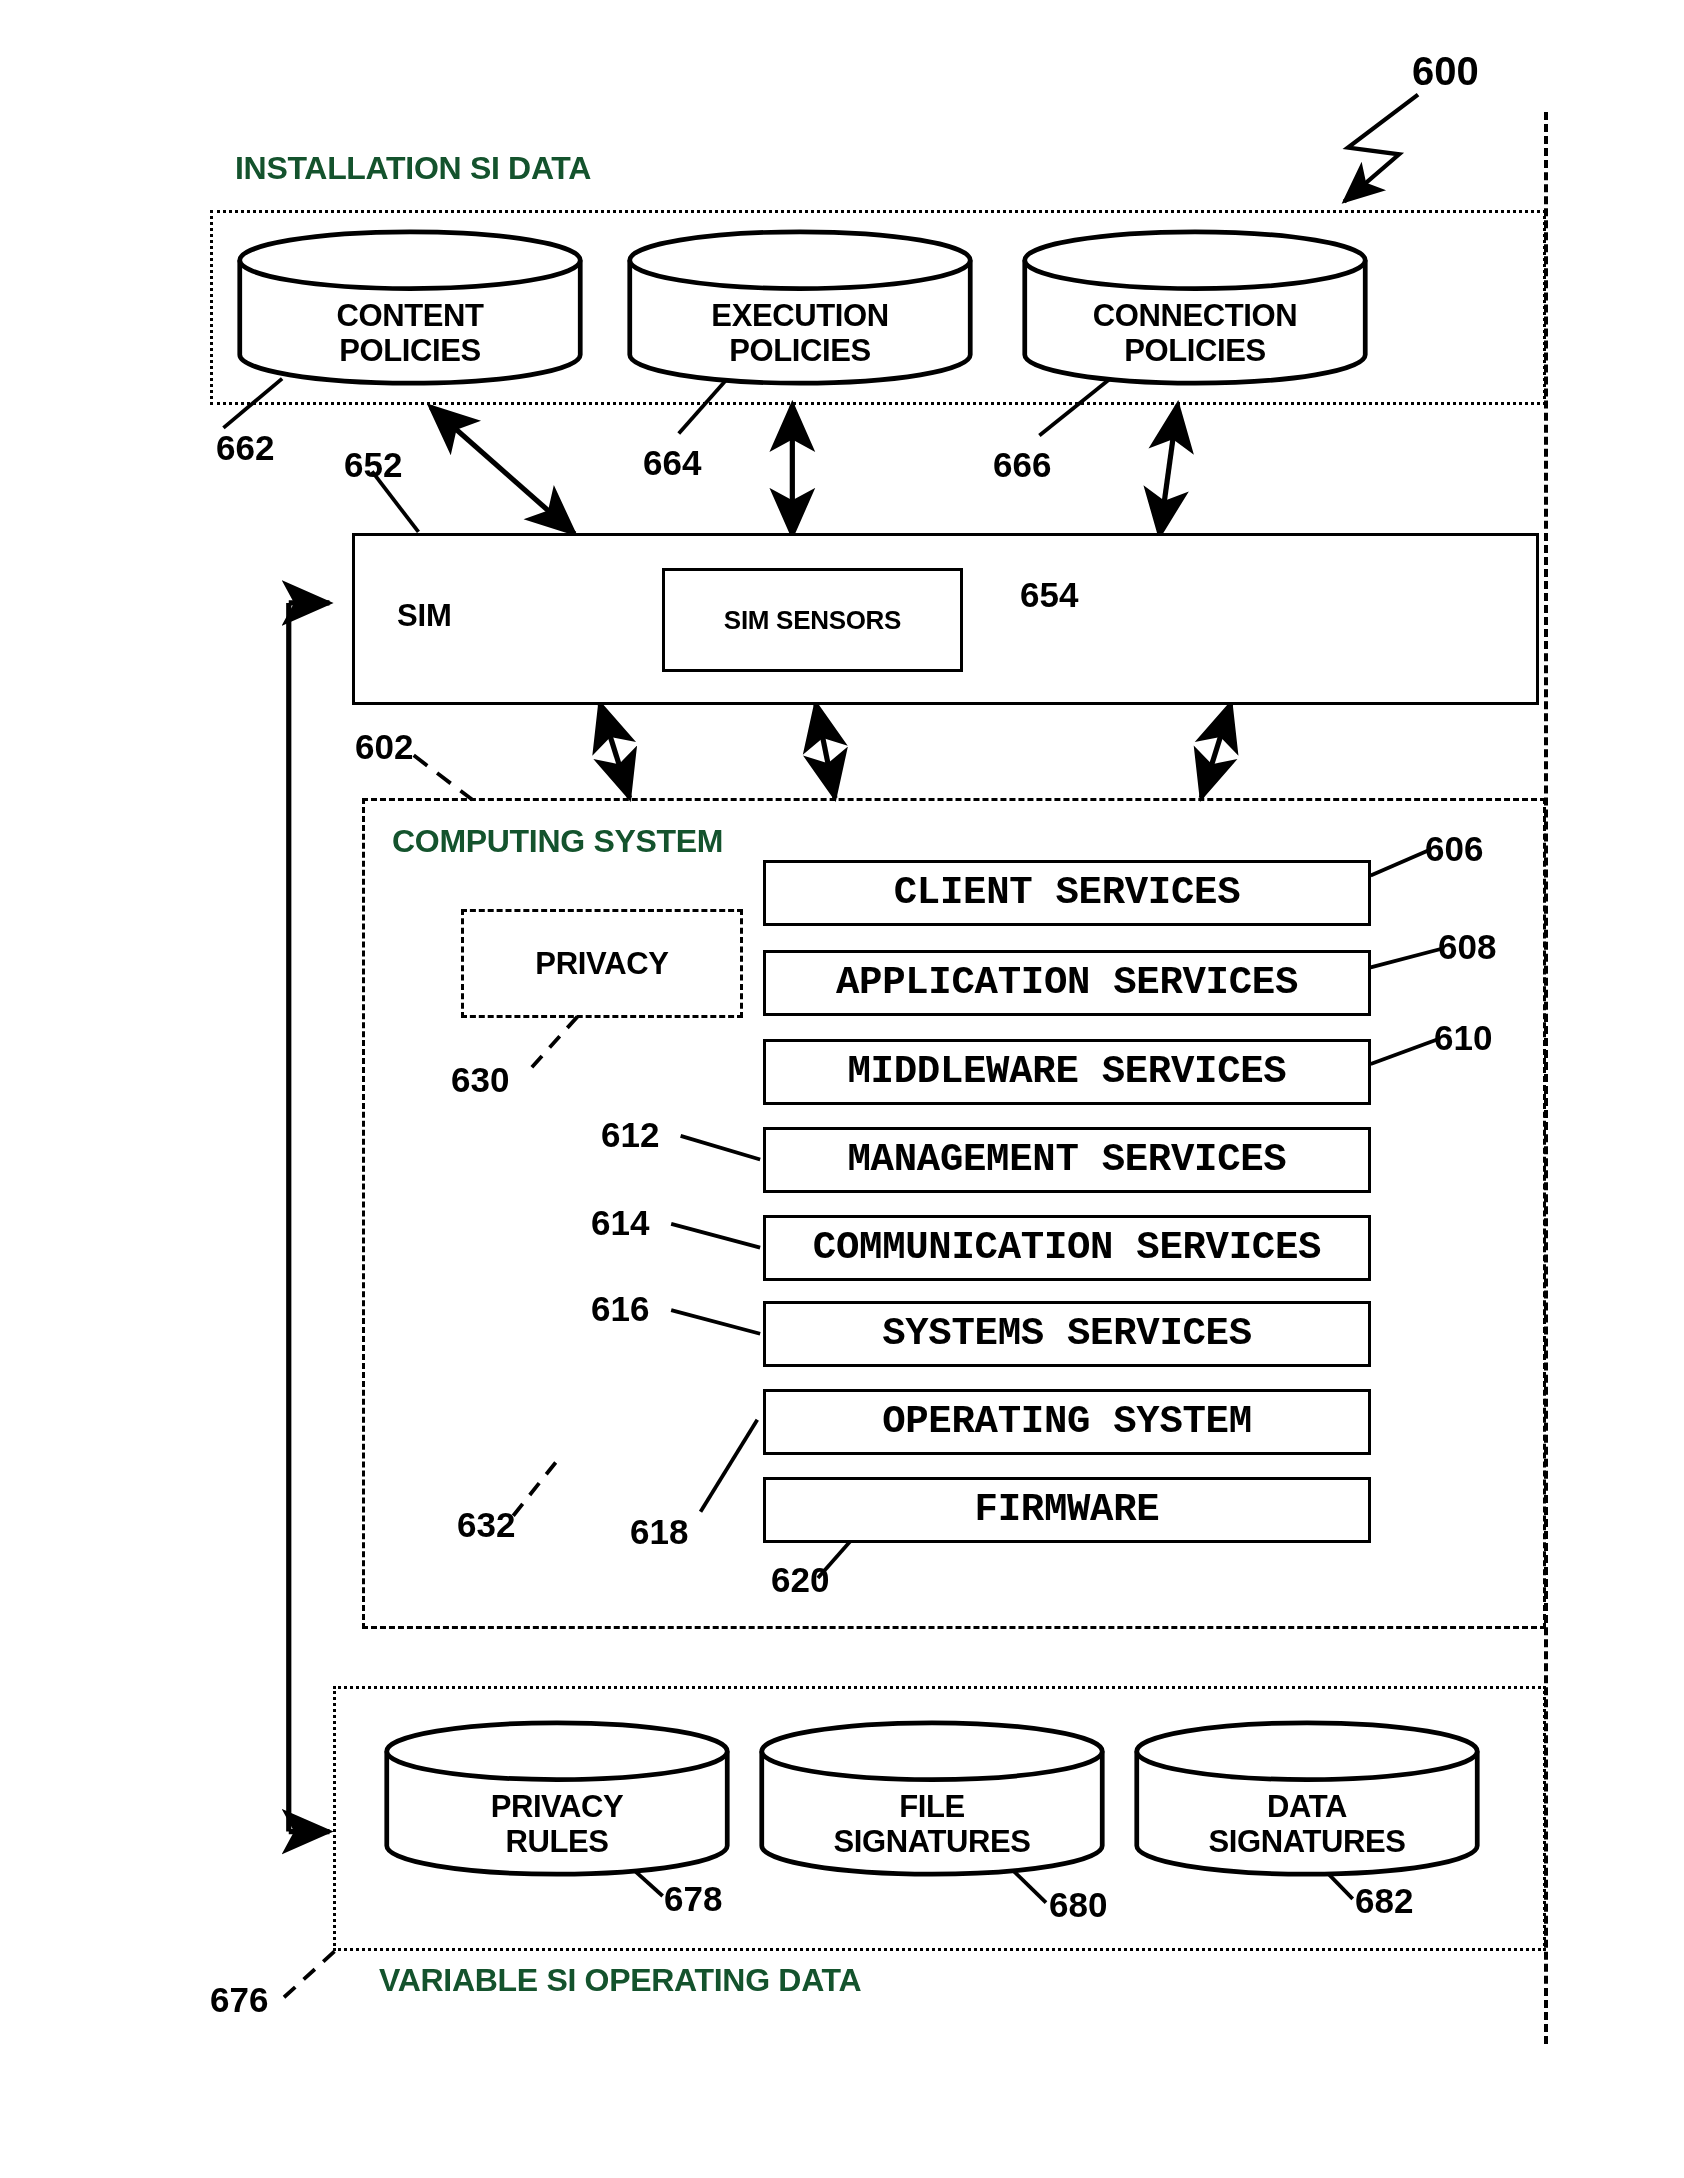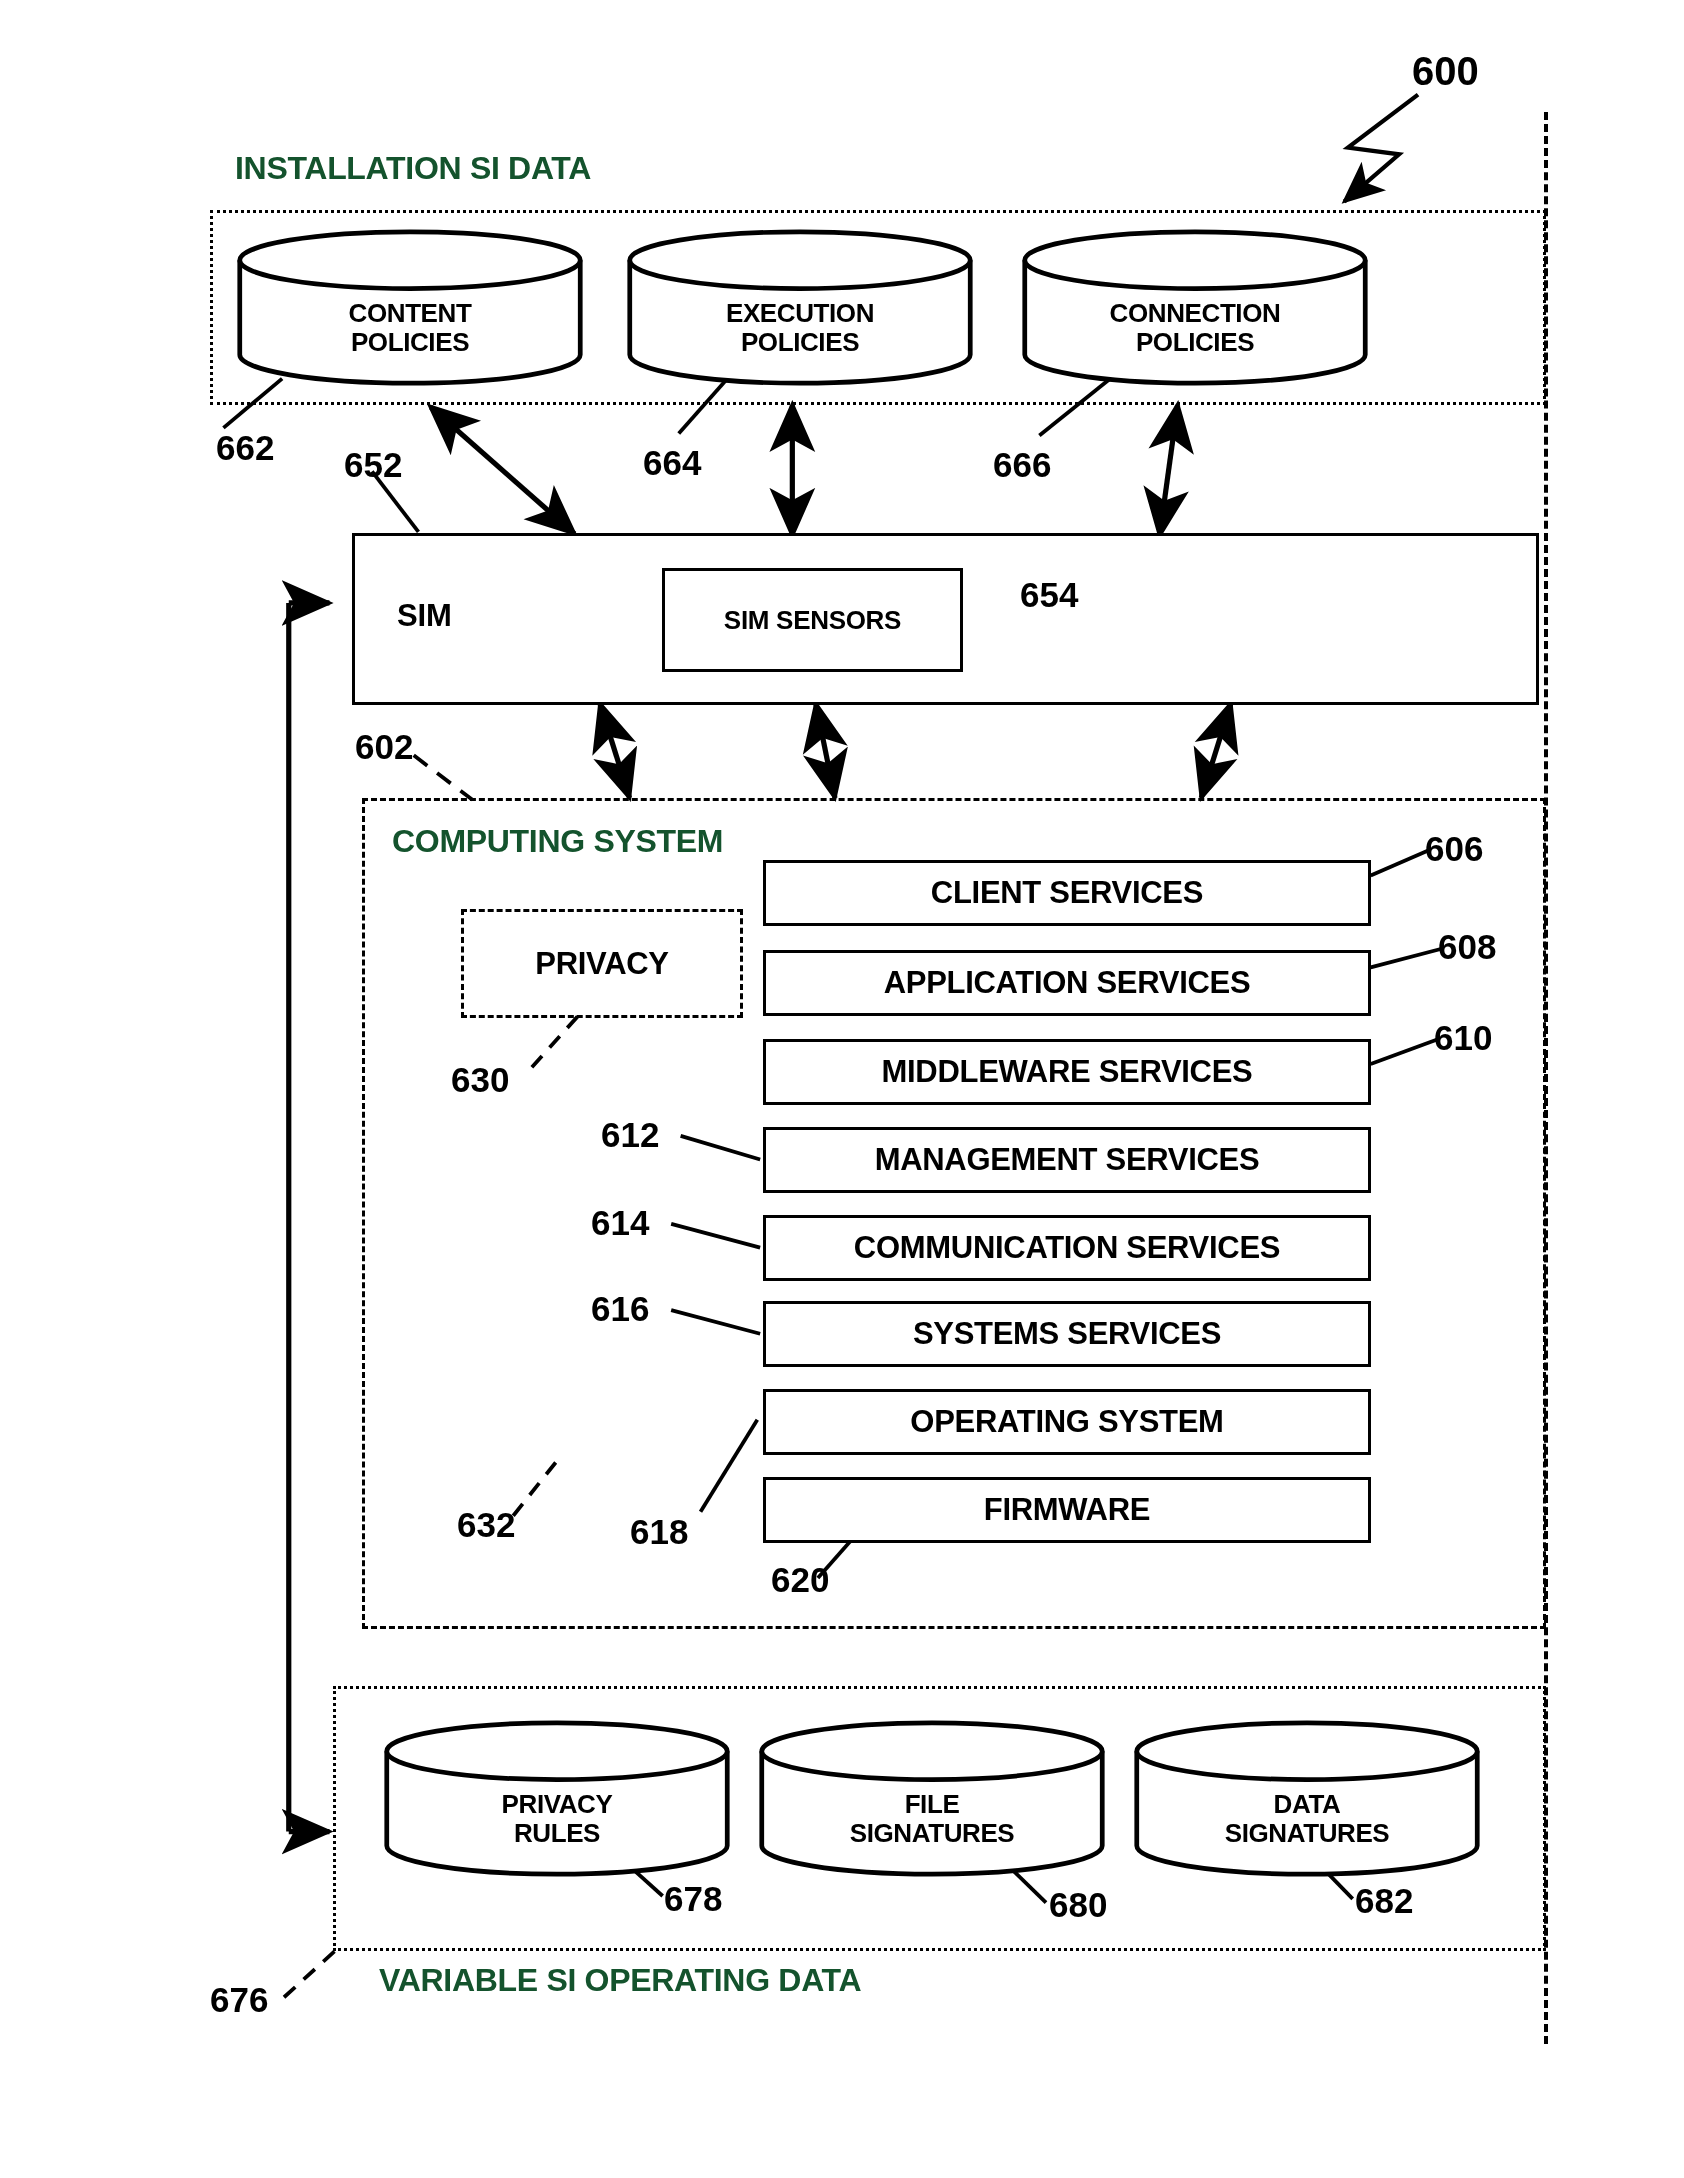--- a/index.html
+++ b/index.html
@@ -62,23 +62,24 @@
   }
   
   .srow {
     position: absolute;
     box-sizing: border-box;
     border: 3.8px solid #000;
     background: #fff;
     display: flex;
     align-items: center;
     justify-content: center;
-    font-size: 31px;
+    font-size: 39px;
     font-weight: bold;
     letter-spacing: -0.3px;
+    font-family: Liberation Mono, monospace;
   }
   
   .modbox {
     position: absolute;
     box-sizing: border-box;
     border: 3.8px dashed #000;
     background: transparent;
     display: flex;
     align-items: center;
     justify-content: center;
@@ -88,21 +89,21 @@
   }
   
   .cyl {
     position: absolute;
   }
   .cyl svg { display: block; }
   .cyl .cyl-text {
     position: absolute;
     left: 0; right: 0;
     text-align: center;
-    font-size: 26px;
+    font-size: 31px;
     font-weight: bold;
     line-height: 1.12;
     letter-spacing: -0.4px;
     pointer-events: none;
   }
   
   .dashdot-rule {
     position: absolute;
     width: 0;
     border-left: 4.7px dashed #000;

